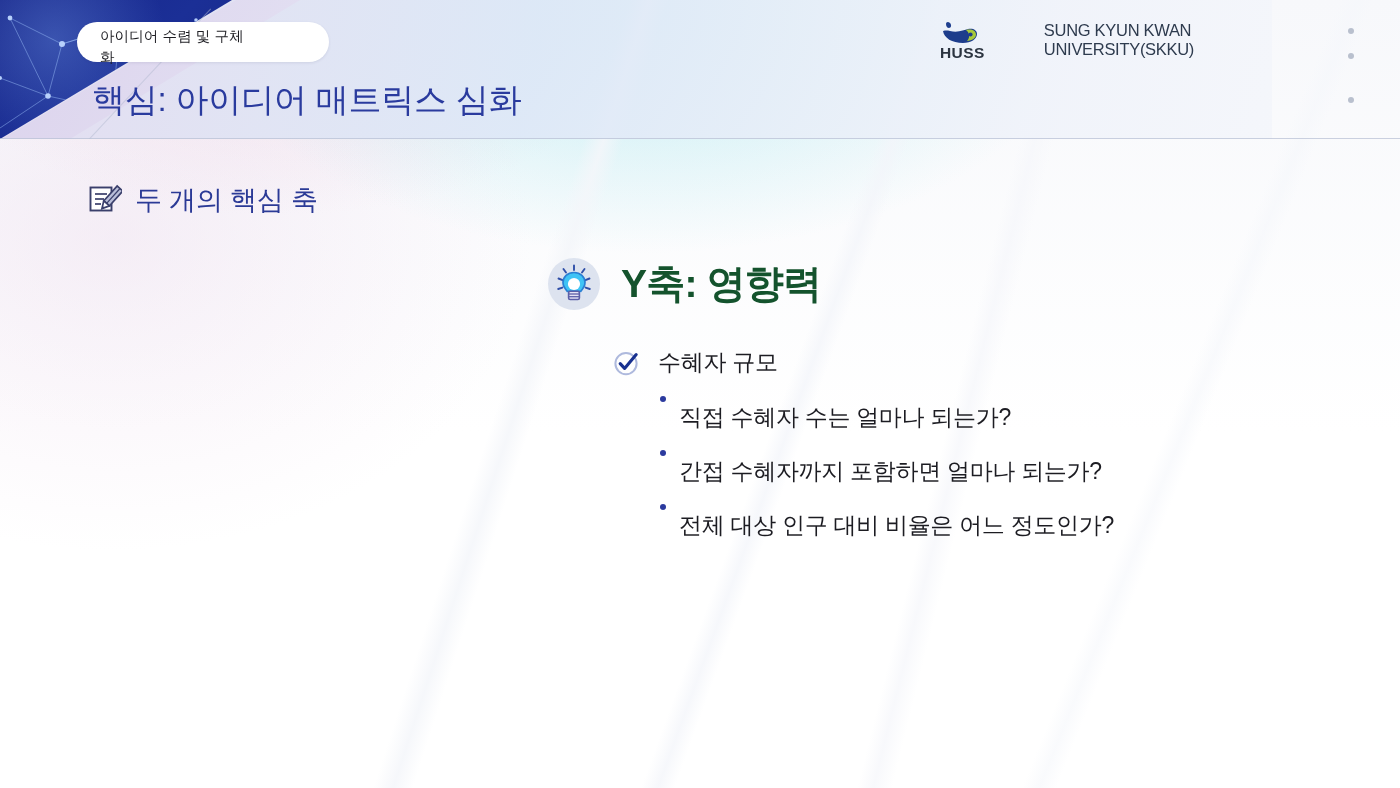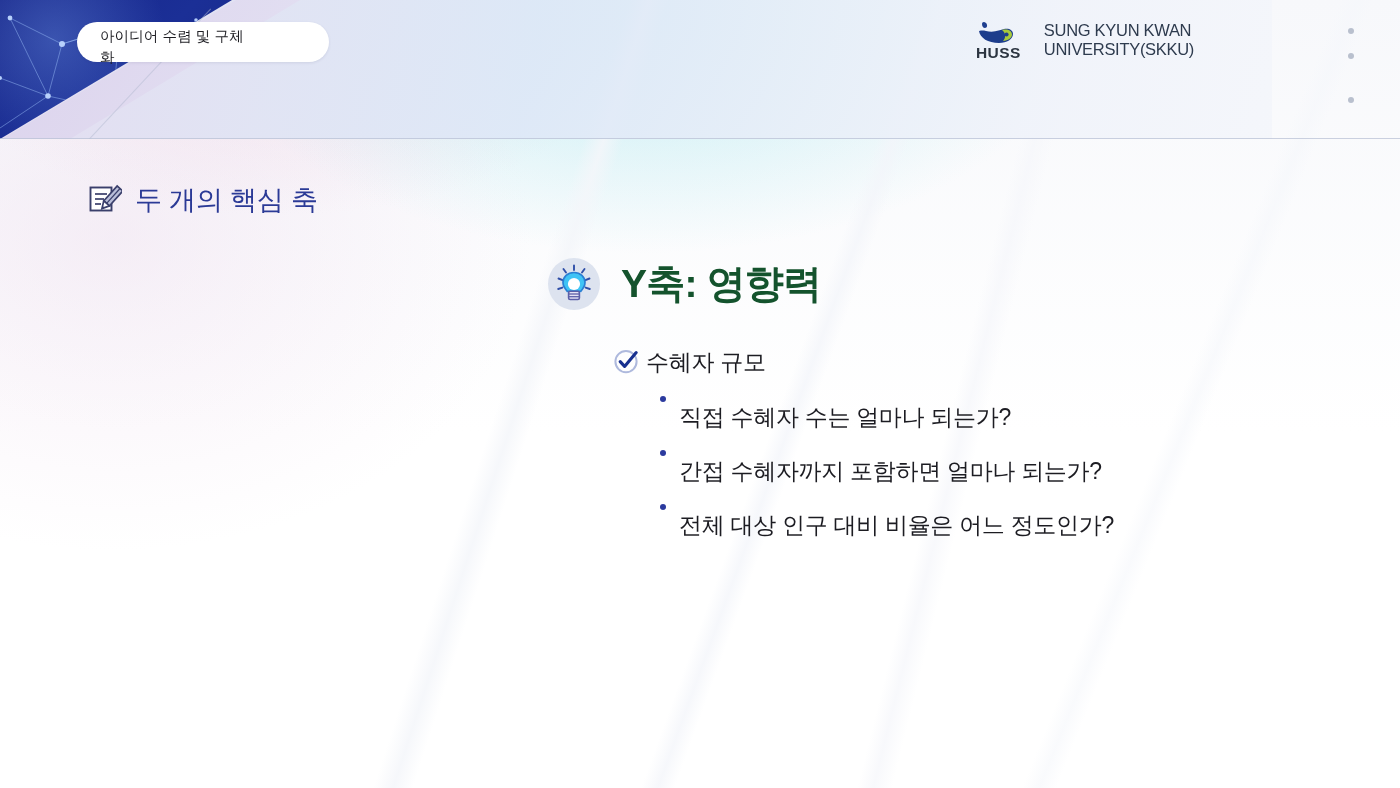--- a/index.html
+++ b/index.html
@@ -138,20 +138,21 @@
     gap: 13px;
   }
   .brand-mark { display: block; }
   .brand-name {
     font-size: 16.5px;
     line-height: 19px;
     font-weight: 400;
     color: #2e3b4e;
     letter-spacing: -0.3px;
     white-space: pre-line;
+    margin-left: 36px;
   }
 
   .deco-dots {
     position: absolute;
     left: 1348px; top: 28px;
   }
   .deco-dot {
     width: 6px; height: 6px;
     border-radius: 50%;
     background: #b9c0ce;
@@ -189,22 +190,22 @@
   .axis-title {
     font-size: 39px;
     line-height: 50px;
     font-weight: 700;
     color: #14532d;
     letter-spacing: -0.8px;
   }
 
   .subpoint-row {
     display: flex;
-    align-items: flex-start;
-    gap: 6px;
+    align-items: flex-end;
+    gap: 18px;
     margin-top: 37px;
     margin-left: 64px;
   }
   .subpoint-label {
     font-size: 23px;
     line-height: 30px;
     color: #1c1c22;
     font-weight: 400;
     letter-spacing: -0.3px;
   }
@@ -272,20 +273,21 @@
         </g>
       </svg>
     </div>
 
     <div class="header-diag-2"></div>
 
     <div class="pill-badge"></div>
     <div class="pill-text">아이디어 수렴 및 구체
 화</div>
 
+    <div class="slide-title">핵심: 아이디어 매트릭스 심화</div>
 
     <div class="brand">
       <svg class="brand-mark" width="58" height="44" viewBox="0 0 58 44">
         <path d="M9 6 C9 4 11 3 13 5 C15 7 14 10 12 10 C10 10 9 8 9 6 Z" fill="#1f3f8f"></path>
         <path d="M6 13 C6 13 9 12 13 13 C21 15 27 12 31 11 C36 10 40 12 40 16 C40 21 34 25 26 25 C15 25 7 20 6 13 Z" fill="#1d3d8c"></path>
         <path d="M29 12 C34 10.5 39 12.5 39 16.5 C39 20 35 22.5 30 23 C33 20 33 15 29 12 Z" fill="#a8c93a"></path>
         <circle cx="33.5" cy="16.5" r="2.1" fill="#1d3d8c"></circle>
         <text x="3" y="40" font-family="'Liberation Sans', sans-serif" font-size="15.5" font-weight="700" fill="#2b3440" letter-spacing="0.4">HUSS</text>
       </svg>
       <div class="brand-name">SUNG KYUN KWAN

